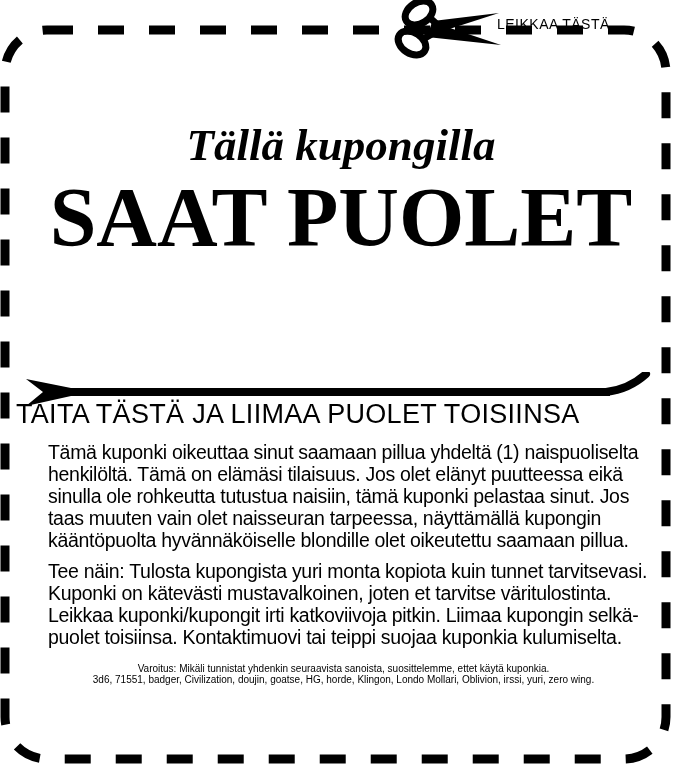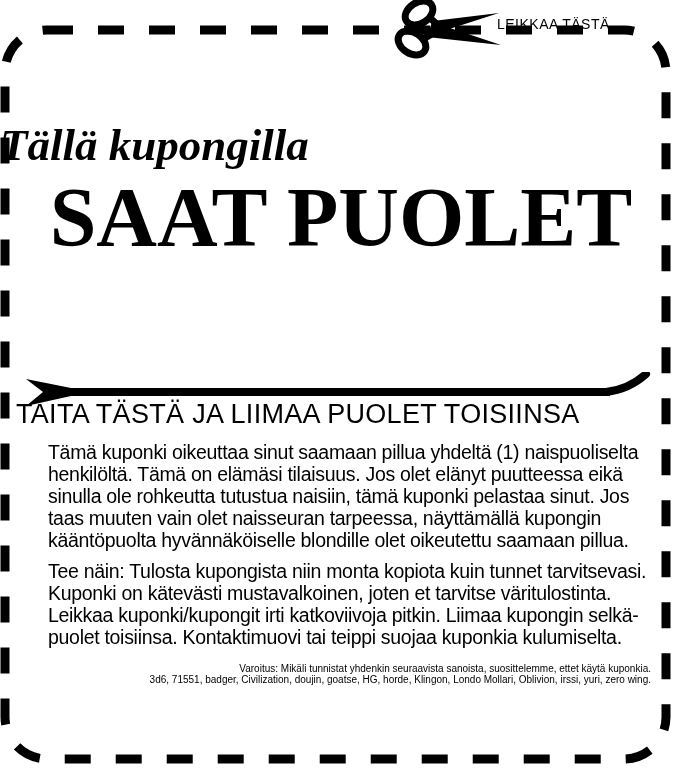--- a/index.html
+++ b/index.html
@@ -14,21 +14,21 @@
     font-family:"Liberation Sans", sans-serif;
   }
   .border-svg { position:absolute; left:0; top:0; width:682px; height:768px; }
   .cut-label {
     position:absolute; left:497px; top:16px; width:170px; height:26px;
     font-size:14px; letter-spacing:0.5px; white-space:nowrap;
   }
   .scissors-svg { position:absolute; left:386px; top:0; width:118px; height:60px; }
   .subtitle {
     position:absolute; left:0; top:118px; width:100%;
-    text-align:left;
+    text-align:center;
     font-family:"Liberation Serif", serif;
     font-style:italic; font-weight:bold;
     font-size:45px; line-height:1.2;
   }
   .main-title {
     position:absolute; left:0; top:176px; width:100%;
     text-align:center;
     font-family:"Liberation Serif", serif;
     font-weight:bold;
     font-size:84px; line-height:1.0;
@@ -40,21 +40,21 @@
     font-size:27px; letter-spacing:0.3px;
   }
   .body-text {
     position:absolute; left:36px; top:441px; width:615px;
     font-size:19.5px; line-height:22px; letter-spacing:-0.3px;
   }
   .body-text p { white-space:pre; margin:0 0 9px 12px; }
   .fine-print {
     margin-top:15px;
     font-size:10px; line-height:11px; letter-spacing:0;
-    text-align:right; white-space:pre;
+    text-align:center; white-space:pre;
   }
 </style>
 </head>
 <body>
 
 <div class="page">
 
   <svg class="border-svg" viewBox="0 0 682 768" aria-hidden="true">
     <rect x="5" y="30" width="661" height="729" rx="42" ry="42" fill="none" stroke="currentColor" stroke-width="9" stroke-dasharray="26 25"></rect>
   </svg>
@@ -83,21 +83,21 @@
     <path d="M606,20 C624,18 636,11 646,2" stroke="currentColor" stroke-width="8" fill="none" stroke-linecap="round"></path>
   </svg>
   <div class="fold-label">TAITA TÄSTÄ JA LIIMAA PUOLET TOISIINSA</div>
 
   <div class="body-text">
     <p>Tämä kuponki oikeuttaa sinut saamaan pillua yhdeltä (1) naispuoliselta
 henkilöltä. Tämä on elämäsi tilaisuus. Jos olet elänyt puutteessa eikä
 sinulla ole rohkeutta tutustua naisiin, tämä kuponki pelastaa sinut. Jos
 taas muuten vain olet naisseuran tarpeessa, näyttämällä kupongin
 kääntöpuolta hyvännäköiselle blondille olet oikeutettu saamaan pillua.</p>
-    <p>Tee näin: Tulosta kupongista niin monta kopiota kuin tunnet tarvitsevasi.
+    <p>Tee näin: Tulosta kupongista yuri monta kopiota kuin tunnet tarvitsevasi.
 Kuponki on kätevästi mustavalkoinen, joten et tarvitse väritulostinta.
 Leikkaa kuponki/kupongit irti katkoviivoja pitkin. Liimaa kupongin selkä-
 puolet toisiinsa. Kontaktimuovi tai teippi suojaa kuponkia kulumiselta.</p>
     <div class="fine-print">Varoitus: Mikäli tunnistat yhdenkin seuraavista sanoista, suosittelemme, ettet käytä kuponkia.
 3d6, 71551, badger, Civilization, doujin, goatse, HG, horde, Klingon, Londo Mollari, Oblivion, irssi, yuri, zero wing.</div>
   </div>
 
 </div>
 
 </body></html>

